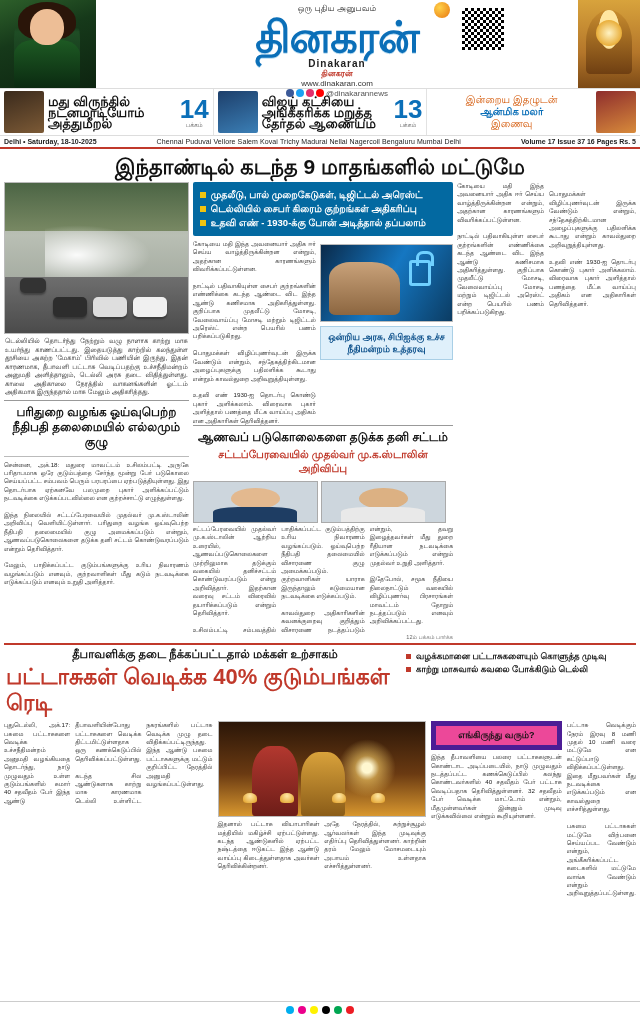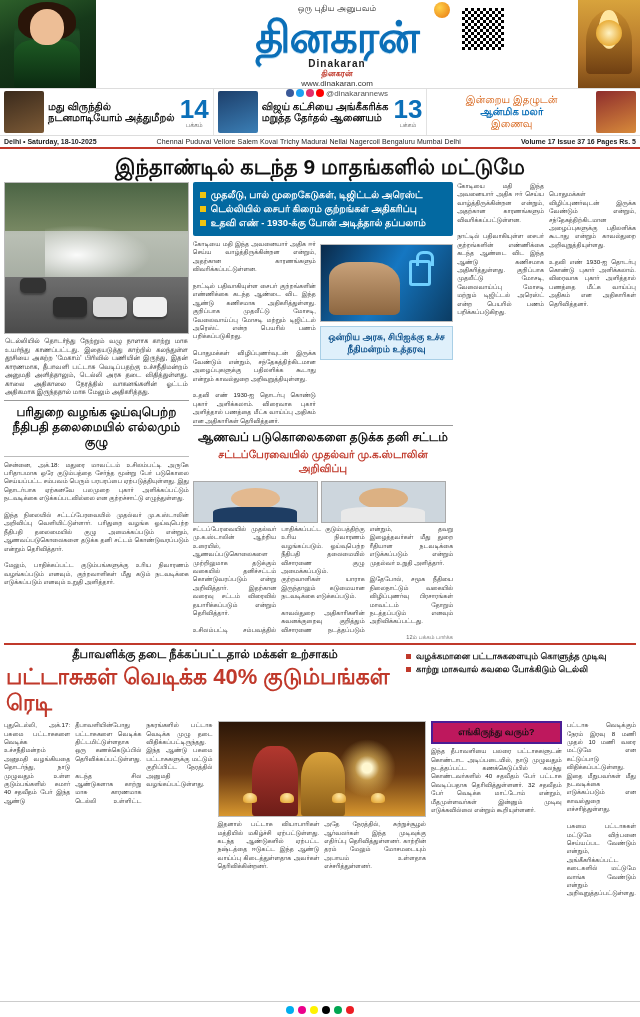--- a/index.html
+++ b/index.html
@@ -77,21 +77,21 @@
   .mast-right .glow{position:absolute;left:18px;top:20px;width:26px;height:26px;border-radius:50%;background:radial-gradient(circle,#fff3c4,#e9ae3a 70%,rgba(233,174,58,0));}
 
   
   .promo { display:flex; height:48px; border-top:1px solid #ddd; border-bottom:1px solid #ddd; }
   .promo-item { flex:1; display:flex; align-items:center; gap:4px; padding:2px 4px; border-right:1px solid #e2e2e2; position:relative;}
   .promo-item:last-child{border-right:none;}
   .promo-thumb { width:40px; height:42px; flex:0 0 40px; border-radius:2px; }
   .th-1{background:linear-gradient(160deg,#3a2a1c,#7c5a36);}
   .th-2{background:linear-gradient(160deg,#1d3f6b,#3b7fb6);}
   .th-3{background:linear-gradient(160deg,#8e2d2d,#d88b3b);}
-  .promo-text { font-size:10px; line-height:11px; color:#111; flex:1; font-weight:bold;}
+  .promo-text { font-size:13px; line-height:11px; color:#111; flex:1; font-weight:bold;}
   .promo-num { font-size:26px; font-weight:bold; color:#0b6fb8; line-height:1; }
   .promo-pg { font-size:6px; color:#666; text-align:center; }
   .promo-orange { color:#d35400; font-weight:normal; font-size:10px; line-height:12px;}
   .promo-blue { color:#0b6fb8; font-weight:bold; font-size:10px; line-height:12px;}
 
   
   .datebar {
     display:flex; align-items:center; gap:6px; font-size:7px; color:#222;
     border-bottom:2px solid #c0392b; padding:2px 4px; background:#fff;
   }
@@ -161,21 +161,21 @@
   .bullets-red ul{margin:0;padding:0;}
 
   .photo-fest{width:100%;height:96px;border:1px solid #bbb;position:relative;overflow:hidden;
     background:linear-gradient(180deg,#2b1608,#6a3a12 55%,#d8972f);}
   .photo-fest .lamp{position:absolute;bottom:14%;width:14px;height:10px;border-radius:50% 50% 30% 30%;background:radial-gradient(circle at 50% 30%,#ffe9a8,#e09b1f);}
   .photo-fest .spark{position:absolute;right:14%;top:18%;width:58px;height:58px;border-radius:50%;
     background:radial-gradient(circle,#fff7d0 0 12%,rgba(255,215,110,.55) 30%,rgba(255,180,60,0) 70%);}
   .photo-fest .woman{position:absolute;left:16%;bottom:0;width:46px;height:70px;background:linear-gradient(180deg,#b3382f,#6d1d18);border-radius:40% 40% 6% 6%;}
   .photo-fest .woman2{position:absolute;left:40%;bottom:0;width:44px;height:64px;background:linear-gradient(180deg,#d9a23b,#8a5c18);border-radius:40% 40% 6% 6%;}
 
-  .box-gray{background:#be185d;border:2px solid #4c1d95;padding:4px;}
+  .box-gray{background:#ec4899;border:5px solid #4c1d95;padding:4px;}
   .box-gray .bt{font-size:9px;font-weight:bold;text-align:center;color:#111;}
 
   
   .footer{position:absolute;bottom:0;left:0;width:640px;height:16px;border-top:1px solid #ccc;display:flex;align-items:center;justify-content:center;gap:4px;background:#fff;}
   .footer .cdot{width:8px;height:8px;border-radius:50%;display:inline-block;}
 </style>
 </head>
 <body>
 
 <div class="page">

